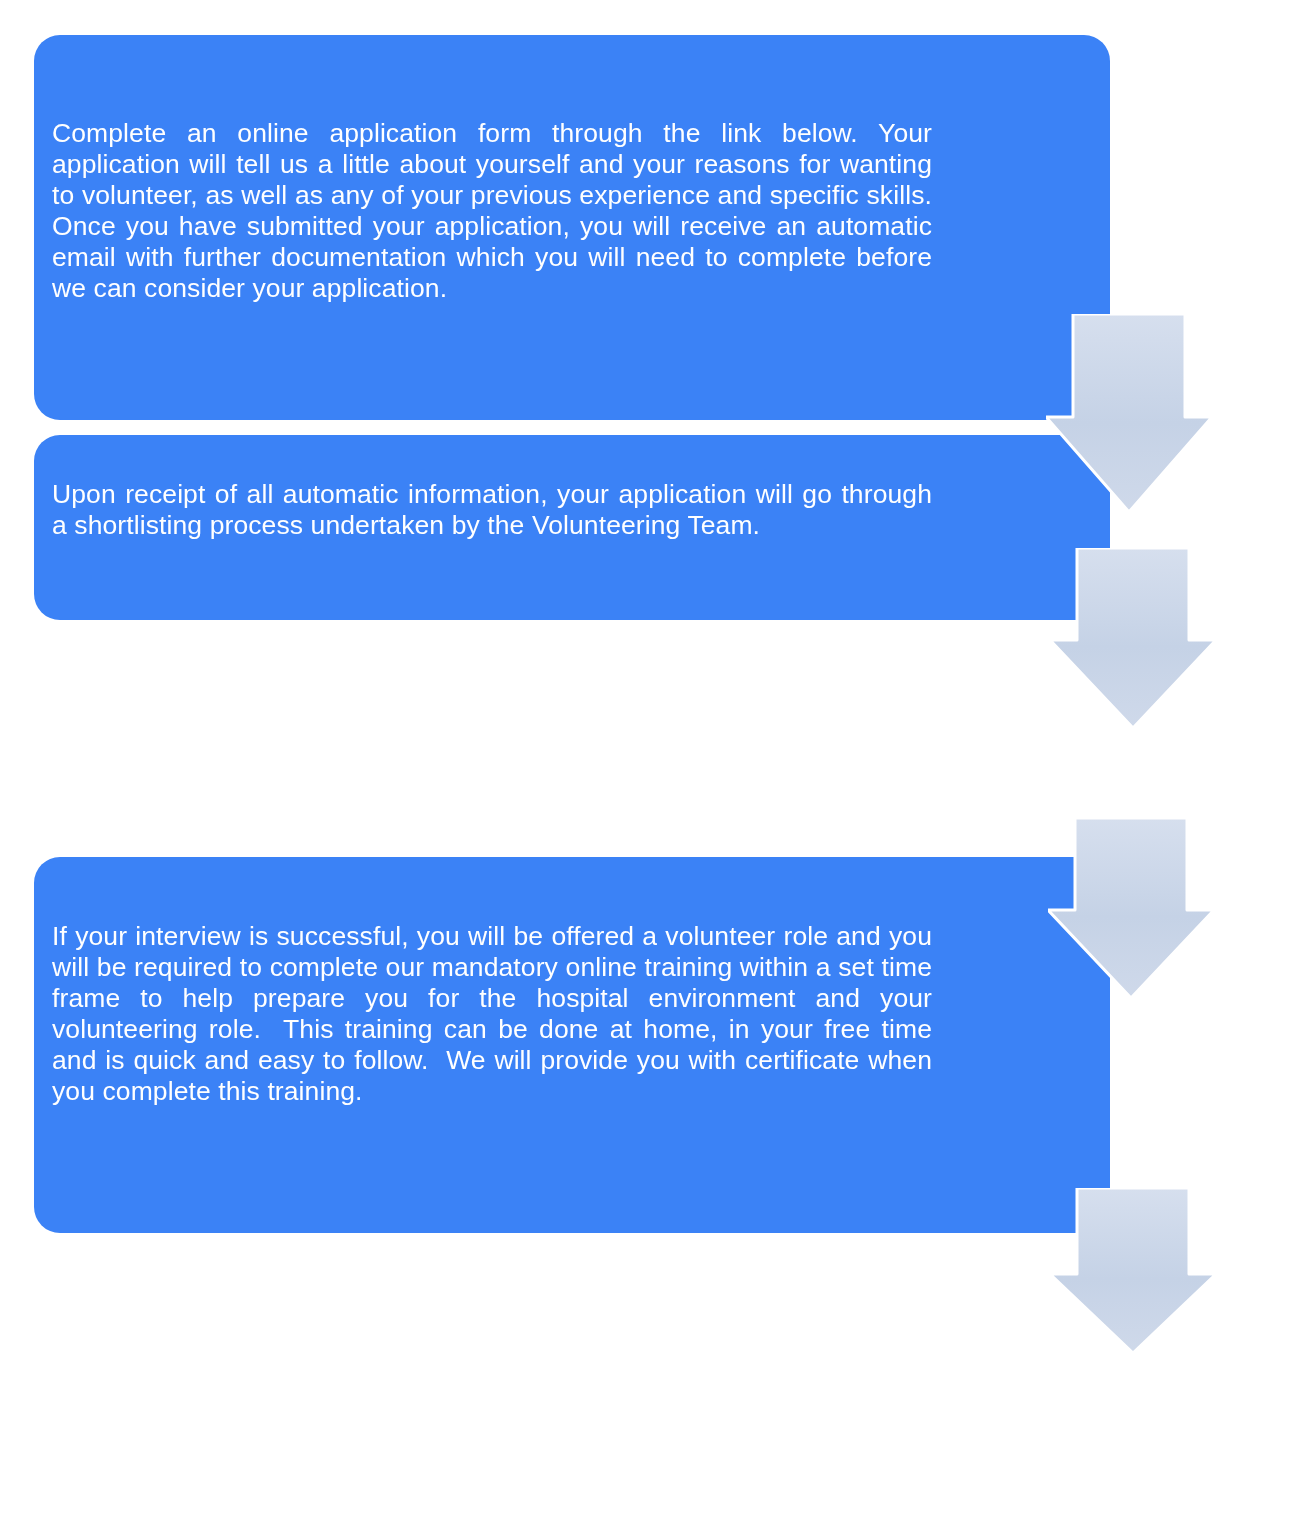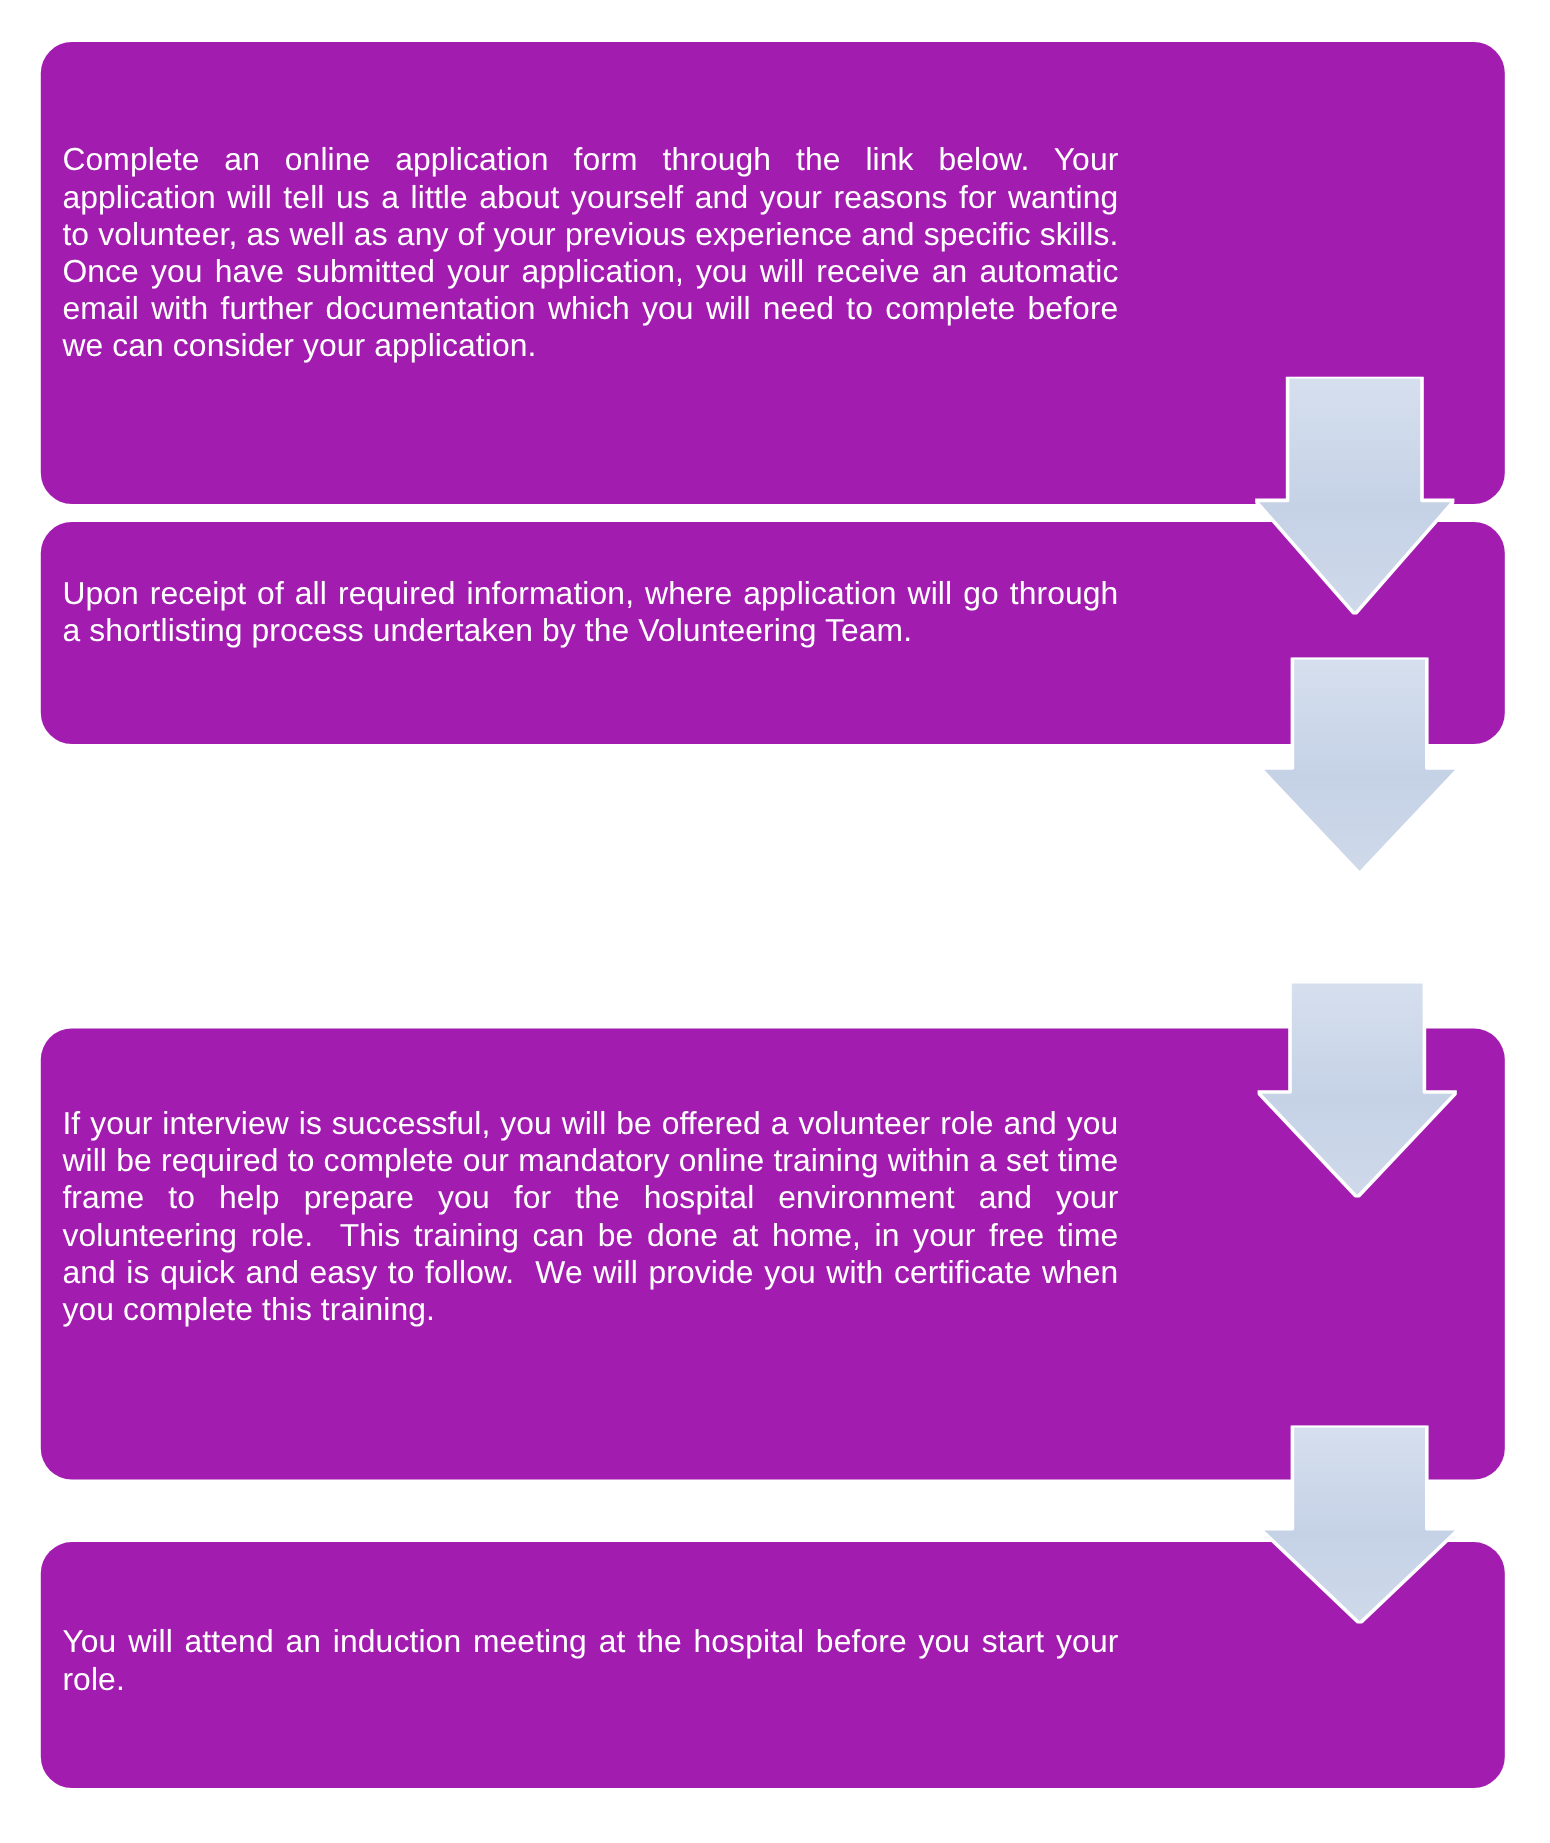--- a/index.html
+++ b/index.html
@@ -21,22 +21,22 @@
     left: 0;
     top: 0;
     width: 1292px;
     height: 1536px;
   }
 
   
   .step-box {
     position: absolute;
     left: 34px;
-    width: 1220px;
-    background: #a21caf;
+    width: 1076px;
+    background: #3b82f6;
     border-radius: 26px;
     box-sizing: border-box;
     z-index: 1;
   }
 
   .step-text {
     position: absolute;
     left: 18px;
     width: 880px;
     color: #ffffff;
@@ -97,21 +97,21 @@
           <stop offset="0%" stop-color="#d6dfee"></stop>
           <stop offset="55%" stop-color="#c5d2e6"></stop>
           <stop offset="100%" stop-color="#cfd9ea"></stop>
         </linearGradient>
       </defs>
       <polygon points="27,0 139,0 139,103 166,103 83,198 0,103 27,103" fill="url(#agrad1)" stroke="#ffffff" stroke-width="3" stroke-linejoin="round"></polygon>
     </svg>
   </div>
 
   <div class="step-box" id="step-2">
-    <div class="step-text">Upon receipt of all required information, where application will go through a shortlisting process undertaken by the Volunteering Team.</div>
+    <div class="step-text">Upon receipt of all automatic information, your application will go through a shortlisting process undertaken by the Volunteering Team.</div>
   </div>
 
   <div class="connector-arrow" id="arrow-2">
     <svg viewBox="0 0 166 180" preserveAspectRatio="none" aria-hidden="true">
       <defs>
         <linearGradient id="agrad2" x1="0" y1="0" x2="0" y2="1">
           <stop offset="0%" stop-color="#d6dfee"></stop>
           <stop offset="55%" stop-color="#c5d2e6"></stop>
           <stop offset="100%" stop-color="#cfd9ea"></stop>
         </linearGradient>
@@ -144,17 +144,14 @@
         <linearGradient id="agrad4" x1="0" y1="0" x2="0" y2="1">
           <stop offset="0%" stop-color="#d6dfee"></stop>
           <stop offset="55%" stop-color="#c5d2e6"></stop>
           <stop offset="100%" stop-color="#cfd9ea"></stop>
         </linearGradient>
       </defs>
       <polygon points="27,0 139,0 139,86 166,86 83,165 0,86 27,86" fill="url(#agrad4)" stroke="#ffffff" stroke-width="3" stroke-linejoin="round"></polygon>
     </svg>
   </div>
 
-  <div class="step-box" id="step-5">
-    <div class="step-text">You will attend an induction meeting at the hospital before you start your role.</div>
-  </div>
 
 </div>
 
 </body></html>

